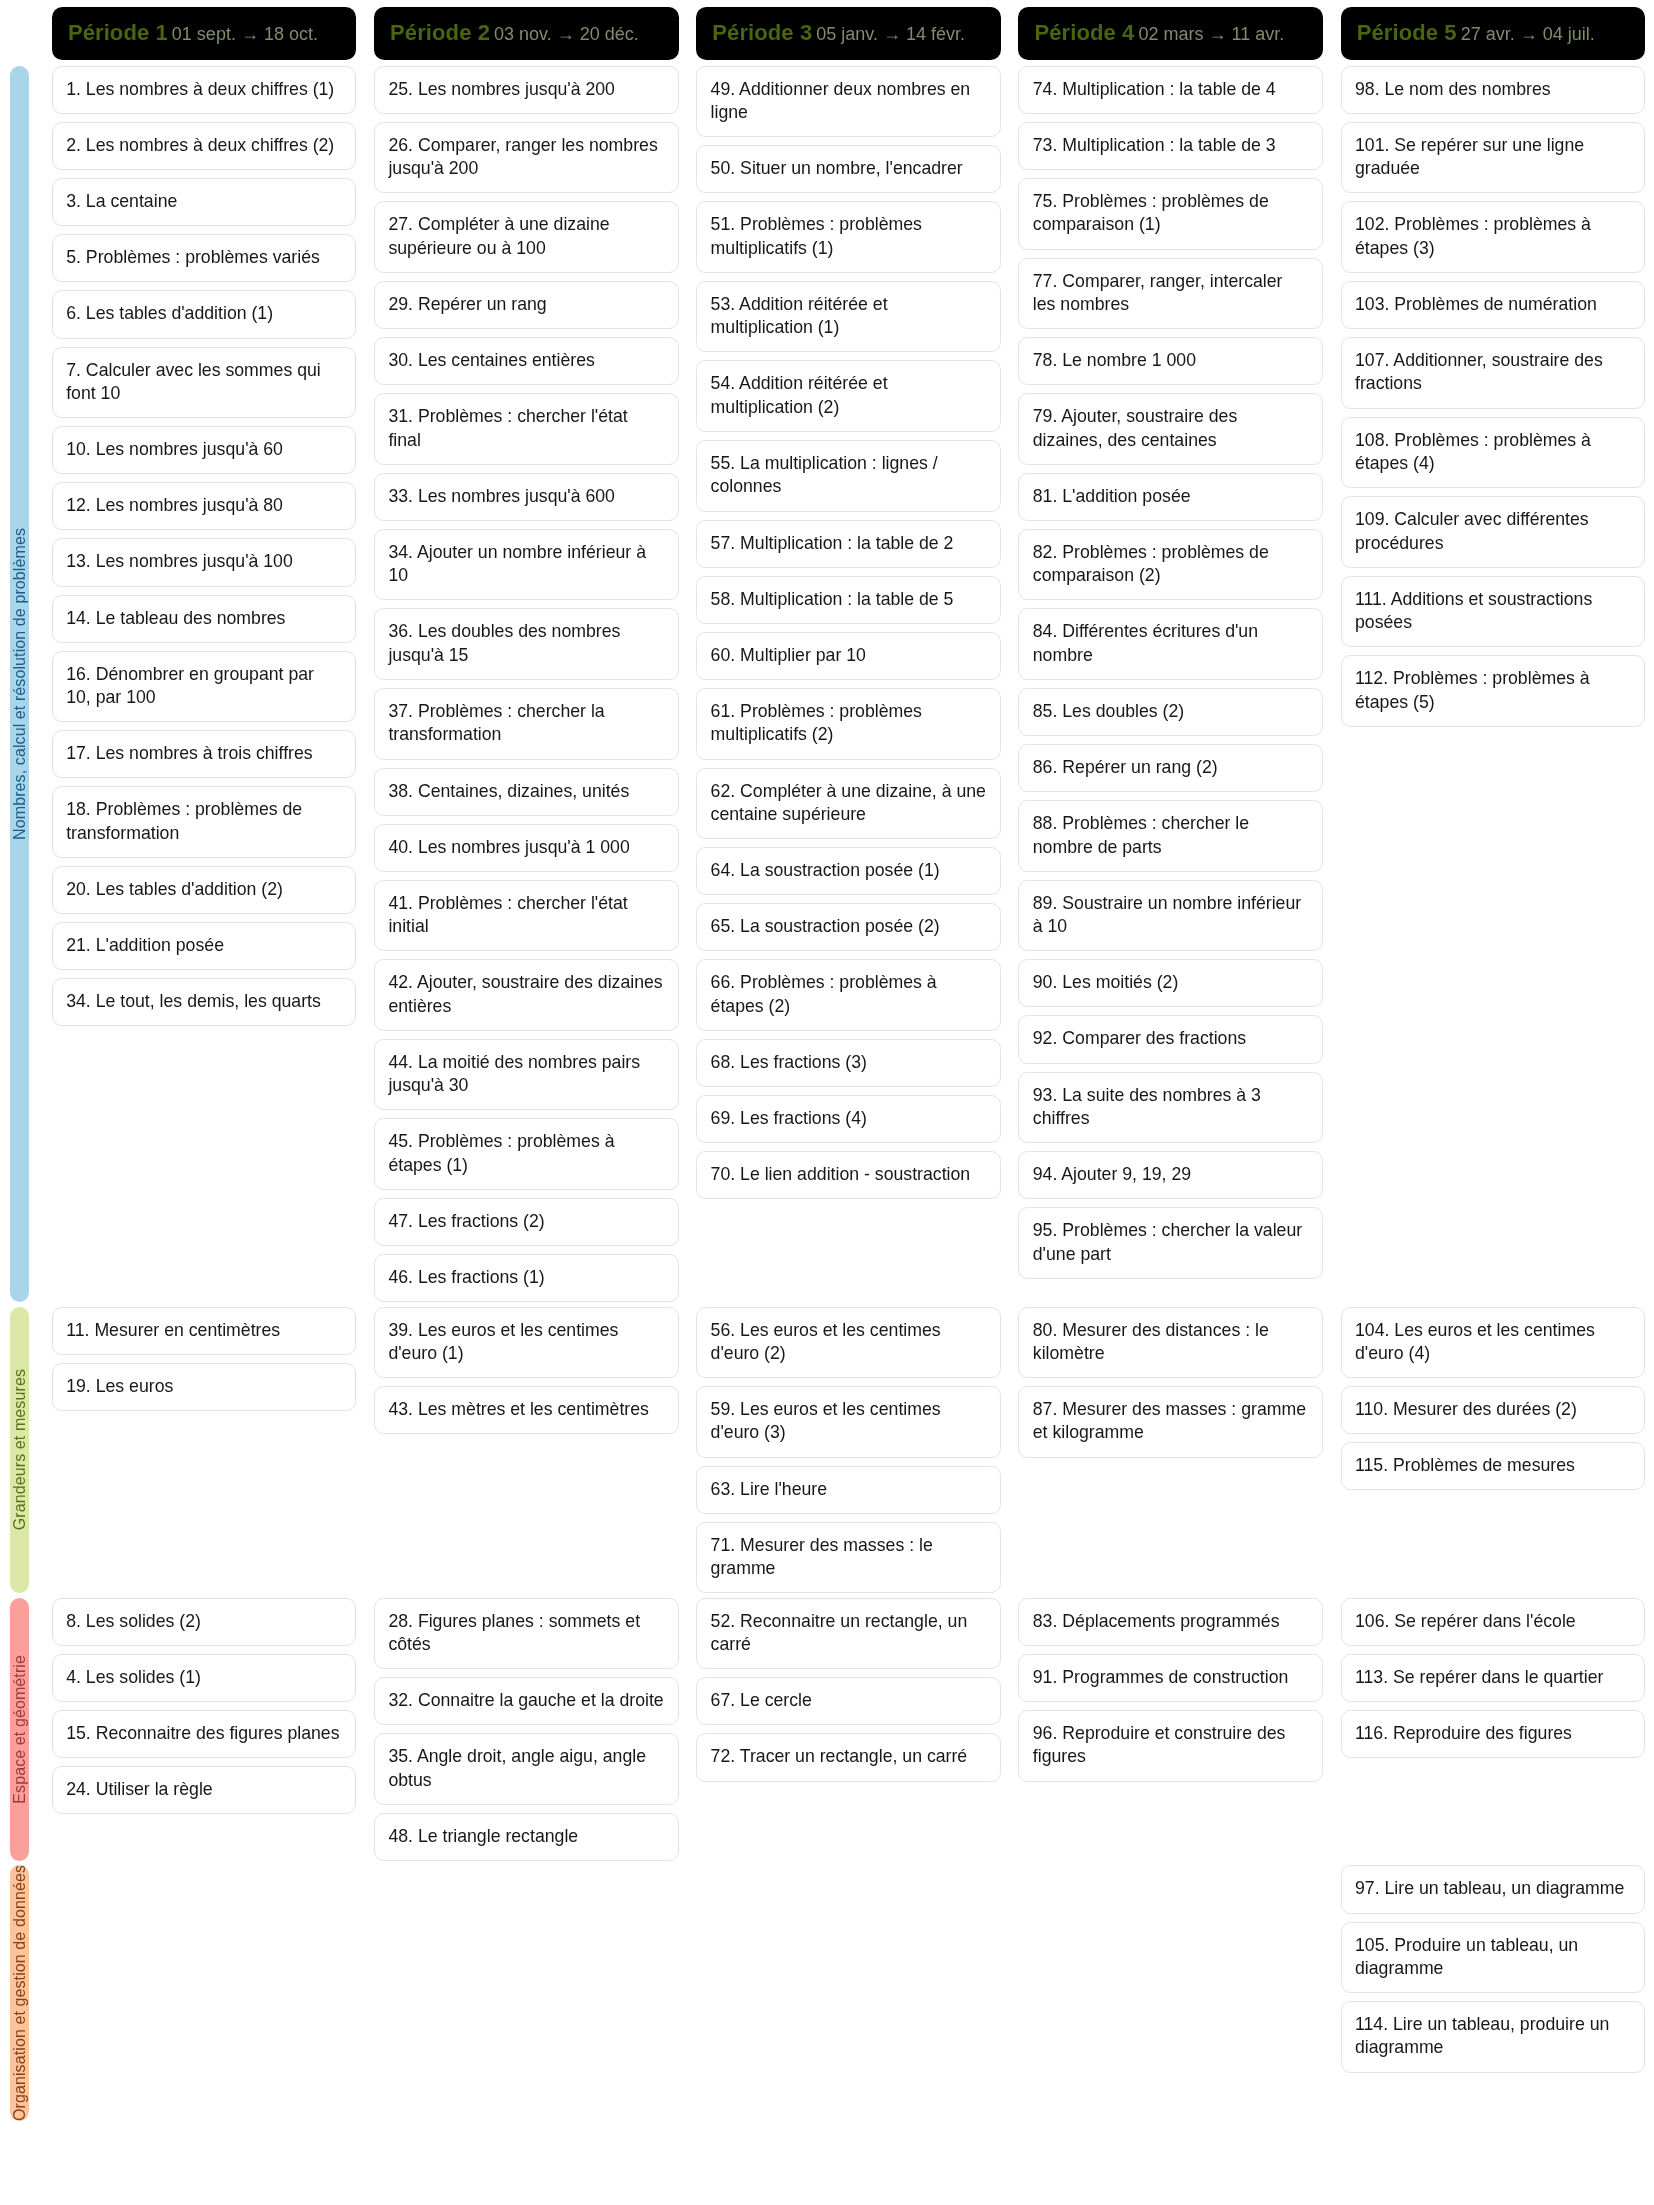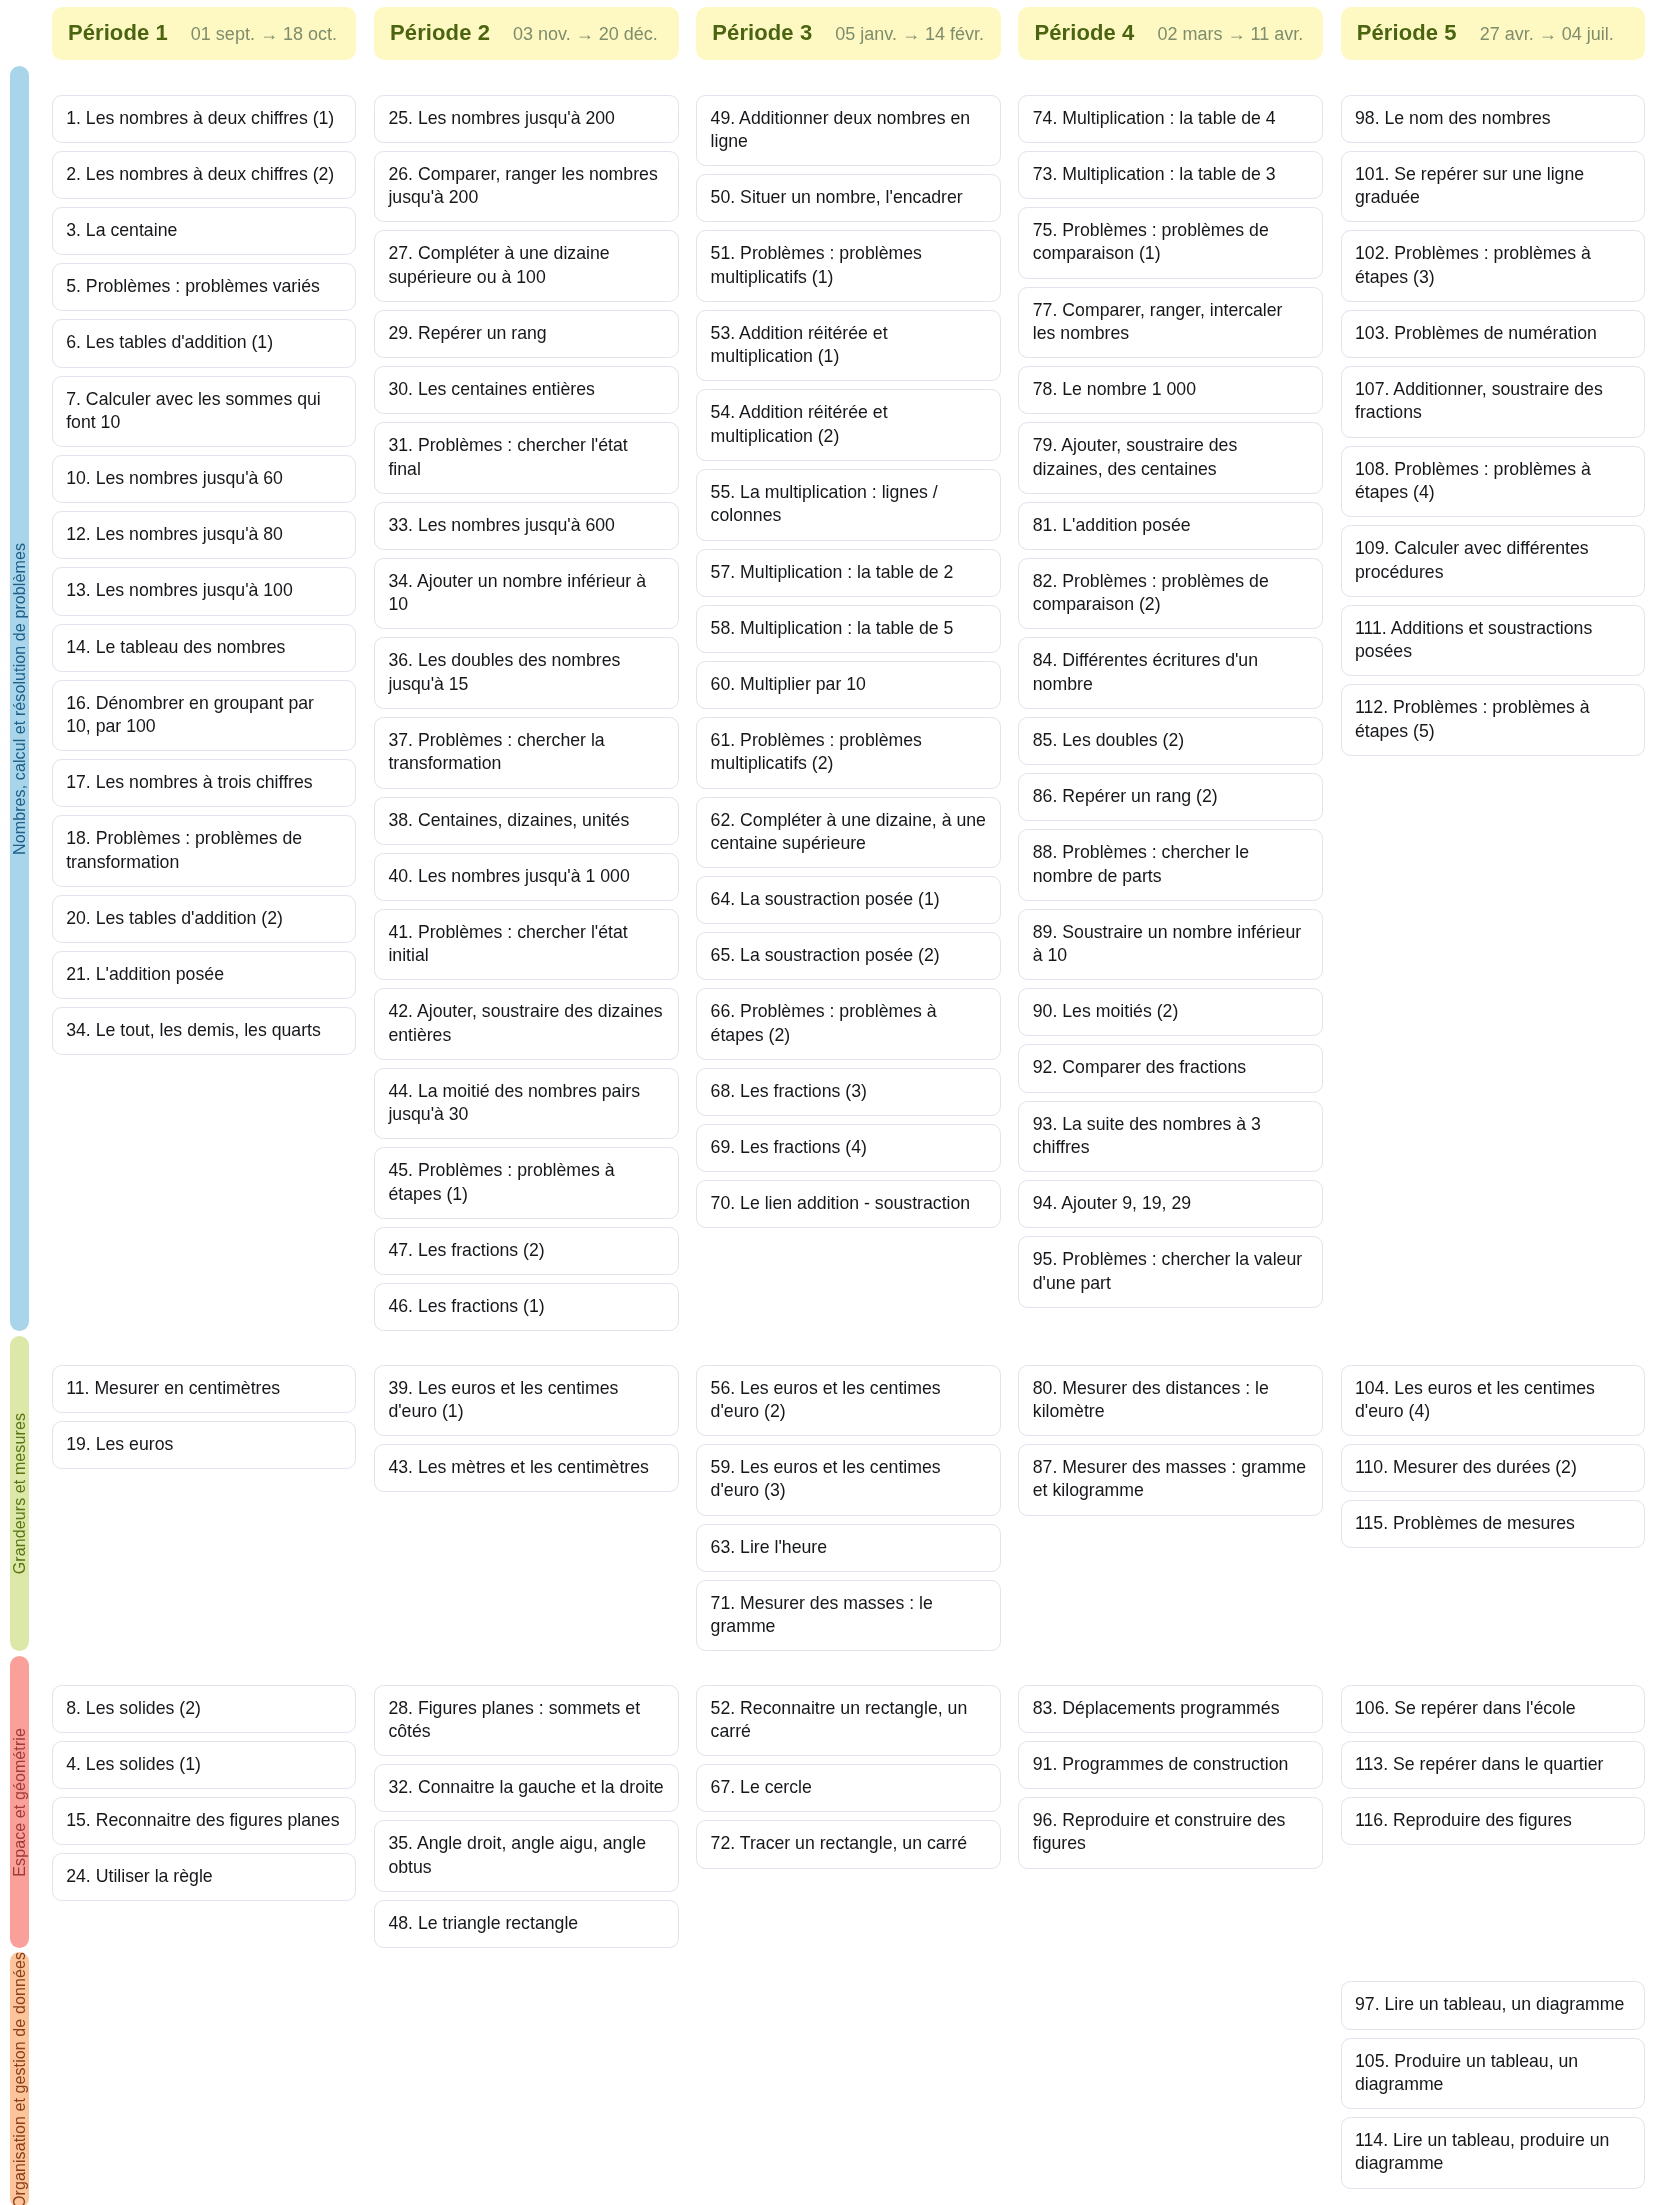--- a/index.html
+++ b/index.html
@@ -18,26 +18,26 @@
   
   .period-header-row {
     display: grid;
     grid-template-columns: 43px repeat(5, 1fr);
     column-gap: 0px;
     padding: 7.4px 0 5.9px 0;
   }
   .period-spacer { }
   .period-chip {
     margin: 0 8.9px 0 8.9px;
-    background: #fef9c3;
+    background: #000000;
     border-radius: 10.3px;
     padding: 12.5px 16px 14px 16px;
     display: flex;
     align-items: baseline;
-    gap: 23px;
+    gap: 4px;
     min-height: 49px;
   }
   .period-name {
     font-size: 22px;
     font-weight: bold;
     color: #4a6410;
     letter-spacing: 0.1px;
     white-space: nowrap;
   }
   .period-dates {
@@ -71,21 +71,20 @@
     transform: rotate(180deg);
     font-size: 16px;
     white-space: nowrap;
     letter-spacing: 0.1px;
   }
   .col-cards {
     padding: 0 8.9px;
     display: flex;
     flex-direction: column;
     gap: 8px;
-    margin-top: 29px;
   }
   .card {
     background: #ffffff;
     border: 1.2px solid #dfe3ec;
     border-radius: 9.6px;
     padding: 11px 13.3px 11.8px 13.3px;
     font-size: 17.7px;
     line-height: 1.32;
     color: #15171a;
     min-height: 46px;

